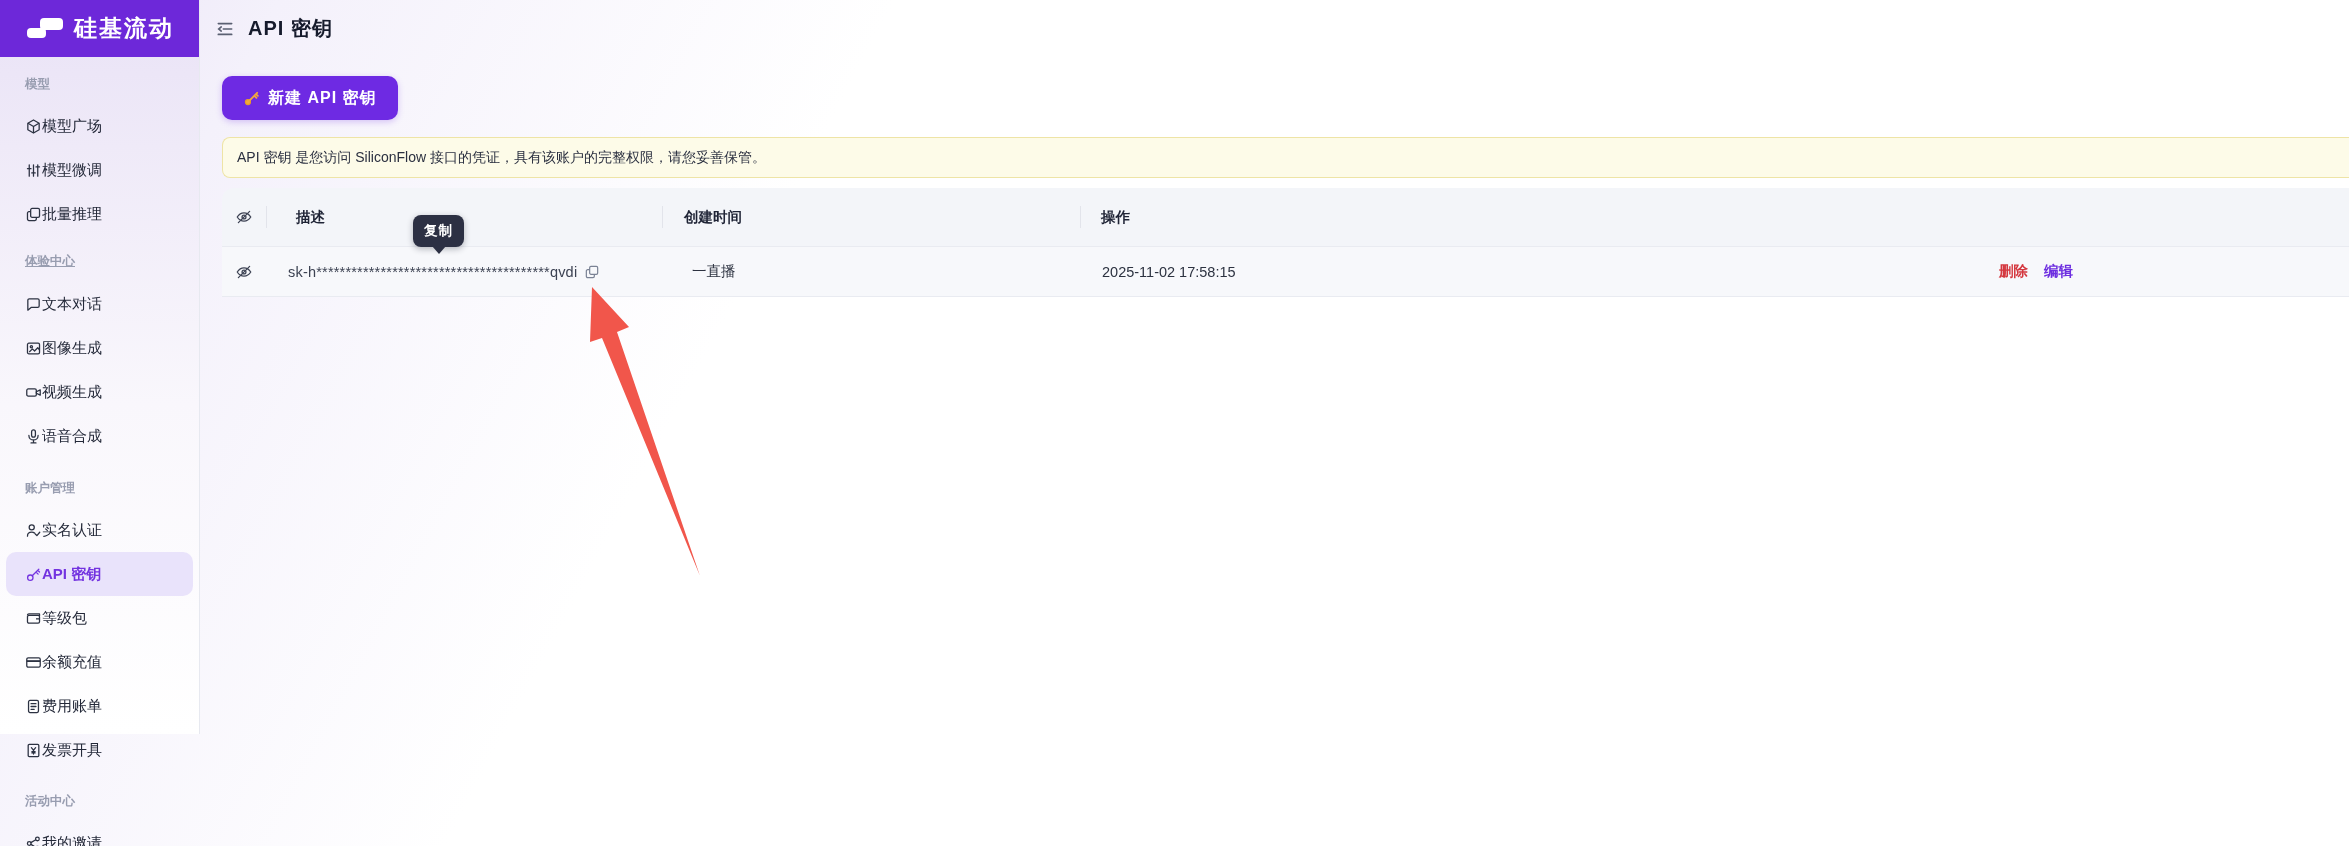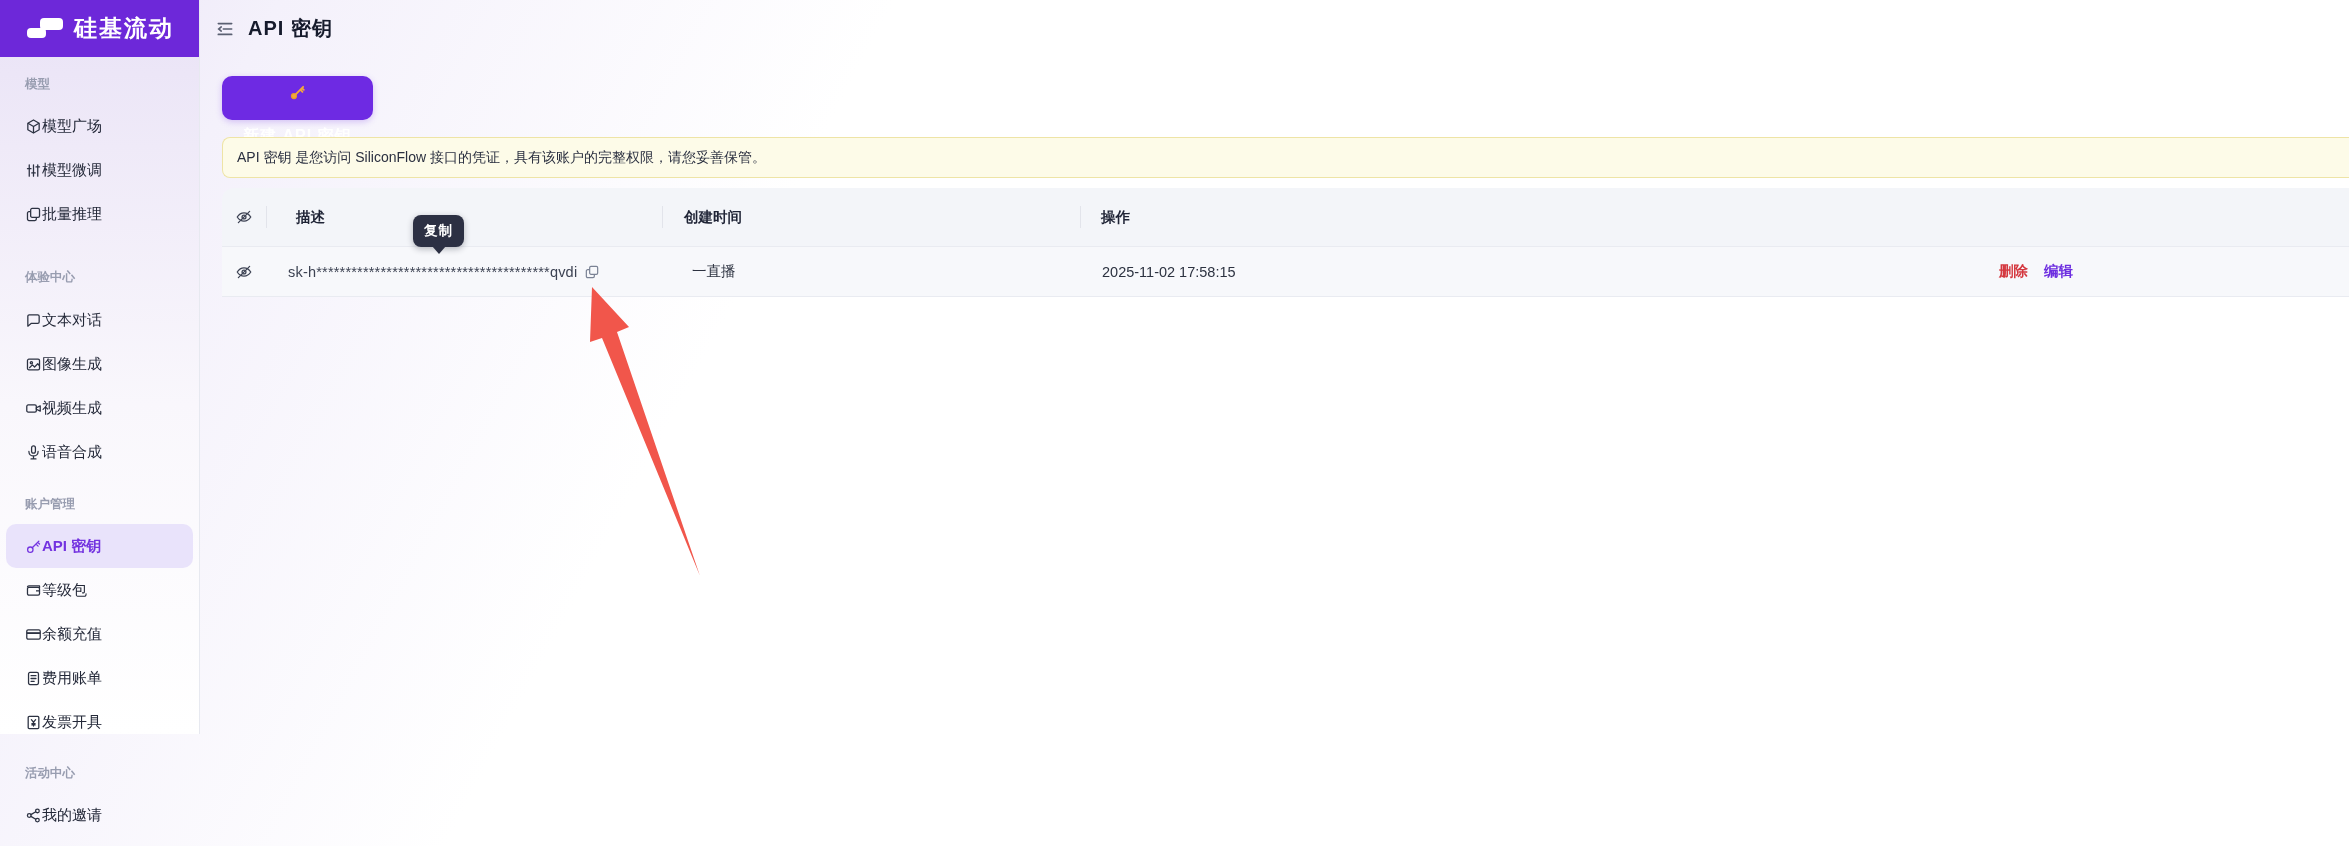--- a/index.html
+++ b/index.html
@@ -35,36 +35,36 @@
   .nav-item {
     height:44px; display:flex; align-items:center; gap:0;
     padding-left:25px; font-size:15px; color:#232838; cursor:pointer;
   }
   .nav-item .ni { width:17px; height:17px; flex:0 0 17px; color:#2c3242; display:flex; }
   .nav-item.active {
     margin:0 6px; padding-left:19px; border-radius:10px;
     background:#e9e3fb; color:#7333e0; font-weight:600;
   }
   .nav-item.active .ni { color:#7333e0; }
-  .gap-s2 { margin-top:32px; }
+  .gap-s2 { margin-top:16px;text-decoration:underline; }
   .gap-s3 { margin-top:21px; }
   .gap-s4 { margin-top:20px; }
 
   
   .main { position:absolute; left:200px; top:0; width:2149px; height:846px; }
   .page-header { height:57px; display:flex; align-items:center; padding-left:15px; }
   .fold-btn { width:20px; height:20px; color:#5a6072; cursor:pointer; display:flex; }
   .page-title { margin-left:13px; font-size:20px; font-weight:700; color:#161b2c; letter-spacing:1px; }
 
   .new-key-btn {
     position:absolute; left:22px; top:76px; height:44px;
-    display:inline-flex; align-items:center; gap:25px; padding:8px 21px;
+    display:inline-flex; align-items:center; gap:8px; padding:14px 21px;
     background:#6e2ae3; border:none; border-radius:10px; cursor:pointer;
     color:#fff; font-size:16px; font-weight:700; letter-spacing:1px;
-    font-family:inherit; box-shadow:0 2px 6px rgba(110,42,227,.25);flex-direction:column;
+    font-family:inherit; box-shadow:0 2px 6px rgba(110,42,227,.25);
   }
 
   .notice {
     position:absolute; left:22px; top:137px; width:2127px; height:41px;
     background:#fdfbe8; border:1px solid #eee4a6; border-right:none;
     border-radius:8px 0 0 8px; display:flex; align-items:center;
     padding-left:14px; font-size:14px; color:#2b3040;
   }
 
   
@@ -196,20 +196,30 @@
                 <rect x="9.3" y="2.8" width="5.4" height="10" rx="2.7"></rect>
                 <path d="M5.5 10.5c0 3.8 2.9 6.4 6.5 6.4s6.5-2.6 6.5-6.4M12 17v4M8.5 21h7"></path>
               </svg>
             </span>
           <span>语音合成</span>
         </div>
       </div>
 
       <div class="nav-section-label gap-s3">账户管理</div>
       <div class="nav-items">
+        <div class="nav-item">
+          <span class="ni">
+              <svg viewBox="0 0 24 24" fill="none" stroke="currentColor" stroke-width="1.8" stroke-linecap="round" stroke-linejoin="round">
+                <circle cx="9.5" cy="7.5" r="3.6"></circle>
+                <path d="M3.5 20c0-3.4 2.7-5.6 6-5.6 1.6 0 3 .5 4.1 1.3"></path>
+                <path d="M14.5 17l2.3 2.3 4-4.8"></path>
+              </svg>
+            </span>
+          <span>实名认证</span>
+        </div>
         <div class="nav-item active">
           <span class="ni">
               <svg viewBox="0 0 24 24" fill="none" stroke="currentColor" stroke-width="1.8" stroke-linecap="round" stroke-linejoin="round">
                 <circle cx="7.5" cy="16.5" r="3.8"></circle>
                 <path d="M10.2 13.8L19.5 4.5M15.5 8.5l3 3M18 6l2.5 2.5"></path>
               </svg>
             </span>
           <span>API 密钥</span>
         </div>
         <div class="nav-item">

